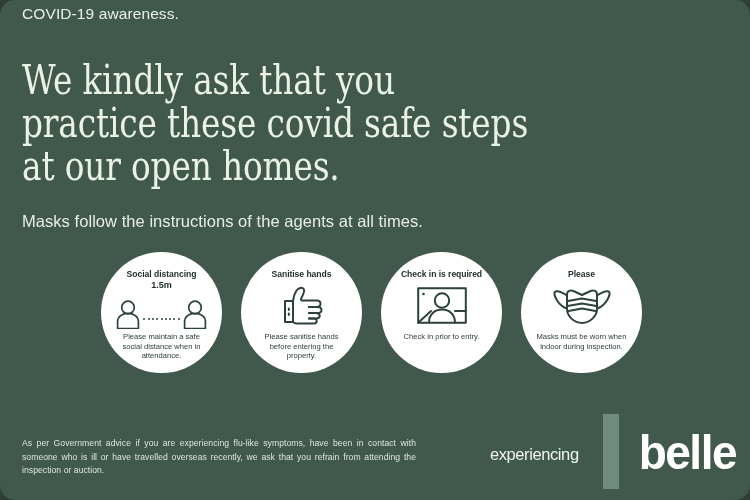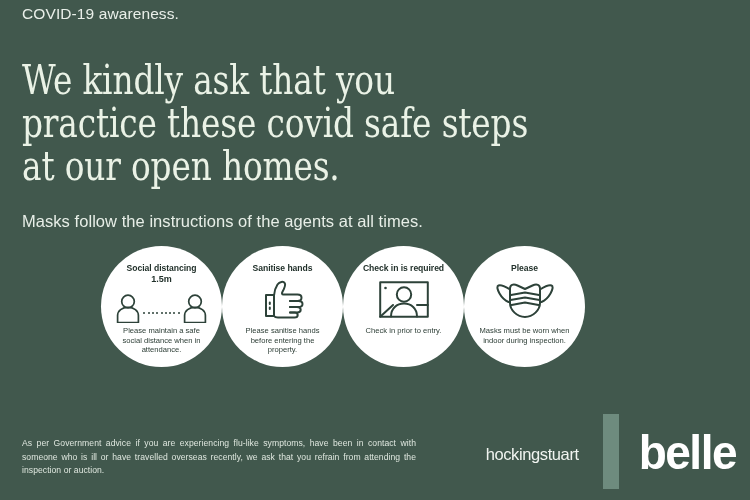--- a/index.html
+++ b/index.html
@@ -10,20 +10,21 @@
   body {
     font-family: "Liberation Sans", sans-serif;
   }
   .poster {
     position: relative;
     width: 750px;
     height: 500px;
     background: #41584d;
     overflow: hidden;
     box-sizing: border-box;
+    border-radius: 15px;
   }
 
   
   .eyebrow {
     position: absolute;
     left: 22px;
     top: 5px;
     font-size: 15.5px;
     color: #e9efe9;
     letter-spacing: 0.1px;
@@ -53,22 +54,23 @@
     top: 212px;
     font-size: 16.5px;
     color: #e7eee7;
     letter-spacing: 0.05px;
   }
 
   
   .circles {
     position: absolute;
     left: 101px;
-    top: 246px;
-    display: flex;
+    top: 252px;
+    display: flex;
+    gap: 19px;
   }
   .circle {
     width: 121px;
     height: 121px;
     border-radius: 50%;
     background: #ffffff;
     display: flex;
     flex-direction: column;
     align-items: center;
     box-sizing: border-box;
@@ -277,20 +279,20 @@
         </svg>
       </div>
       <div class="circle-caption">Masks must be worn when indoor during inspection.</div>
     </div>
 
   </div>
 
   <div class="fineprint">As per Government advice if you are experiencing flu-like symptoms, have been in contact with someone who is ill or have travelled overseas recently, we ask that you refrain from attending the inspection or auction.</div>
 
   <div class="logos">
-    <div class="logo-hs">hockingstuart</div>
+    <div class="logo-hs">experiencing</div>
     <div class="logo-divider"></div>
     <div class="logo-belle">
       <div class="belle-word">belle</div>
     </div>
   </div>
 
 </div>
 
 </body></html>

